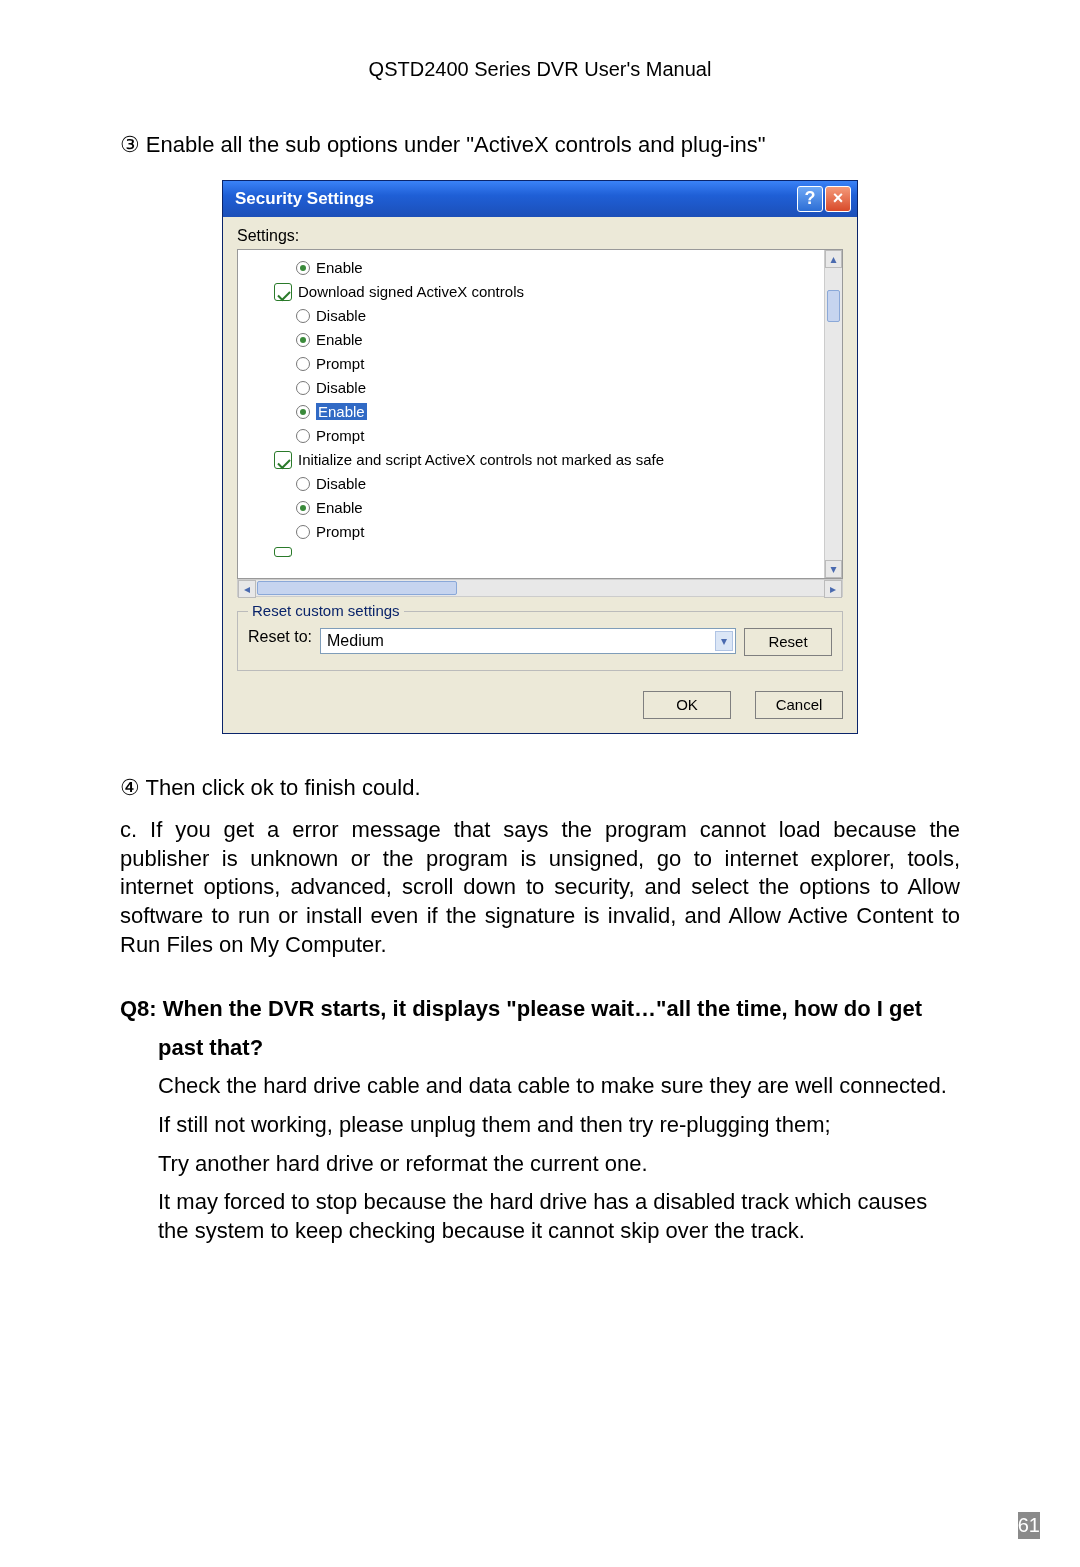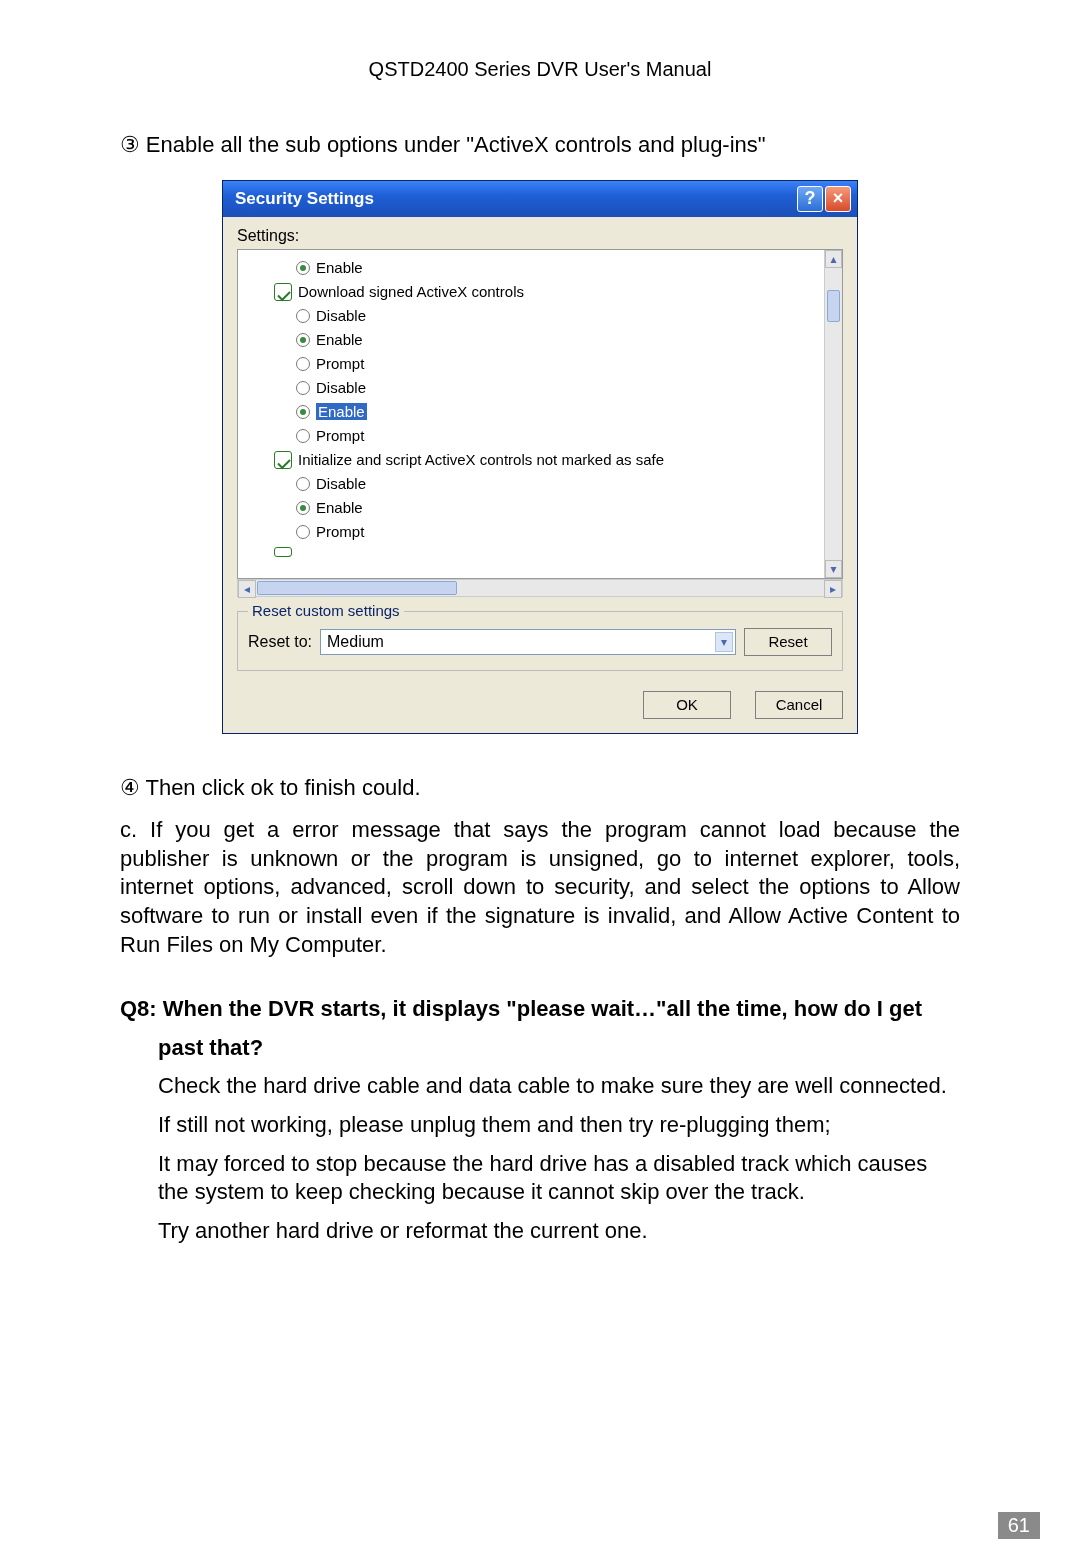--- a/index.html
+++ b/index.html
@@ -162,21 +162,21 @@
   .fieldset {
     border:1px solid #bbb;
     margin:14px 0 0 0;
     padding:16px 10px 14px 10px;
     position:relative;
   }
   .legend {
     position:absolute;top:-10px;left:10px;
     background:#ece9d8;padding:0 4px;color:#0a246a;font-size:15px;
   }
-  .reset-row { display:flex;align-items:center;gap:8px; }
+  .reset-row { display:flex;gap:8px; }
   .select {
     flex:1;display:flex;align-items:center;justify-content:space-between;
     background:#fff;border:1px solid #7f9db9;height:26px;padding:0 2px 0 6px;
   }
   .select-btn {
     width:18px;height:20px;border:1px solid #b0c4e4;background:#dbe6f6;
     display:flex;align-items:center;justify-content:center;color:#4a6aaf;font-size:12px;
   }
   .btn {
     min-width:88px;height:28px;border:1px solid #7f7f7f;background:#ece9d8;
@@ -187,21 +187,21 @@
   }
   .q8-heading {
     font-weight:bold;
     font-size:22px;
   }
   .page-num {
     position:absolute;
     right:40px;
     bottom:28px;
     background:#8a8a8a;color:#fff;
-    padding:2px 10px;
+    padding:2px 0;
     font-size:20px;
     text-align:center;
   }
   .justify { text-align: justify; }
 </style>
 </head>
 <body>
 
 <div class="page">
   <div class="page-header">QSTD2400 Series DVR User's Manual</div>
@@ -319,19 +319,19 @@
 
     <p class="q8-heading" style="margin-top:36px;">
       <span>Q8: When the DVR starts, it displays "please wait…"all the time, how do I get</span>
     </p>
     <p class="q8-heading" style="padding-left:38px;margin-top:6px;">
       <span>past that?</span>
     </p>
     <div style="padding-left:38px;">
       <p>Check the hard drive cable and data cable to make sure they are well connected.</p>
       <p>If still not working, please unplug them and then try re-plugging them;</p>
+      <p>Try another hard drive or reformat the current one.</p>
       <p>It may forced to stop because the hard drive has a disabled track which causes the system to keep checking because it cannot skip over the track.</p>
-      <p>Try another hard drive or reformat the current one.</p>
     </div>
   </div>
 </div>
 
 <div class="page-num">61</div>
 
 </body></html>

